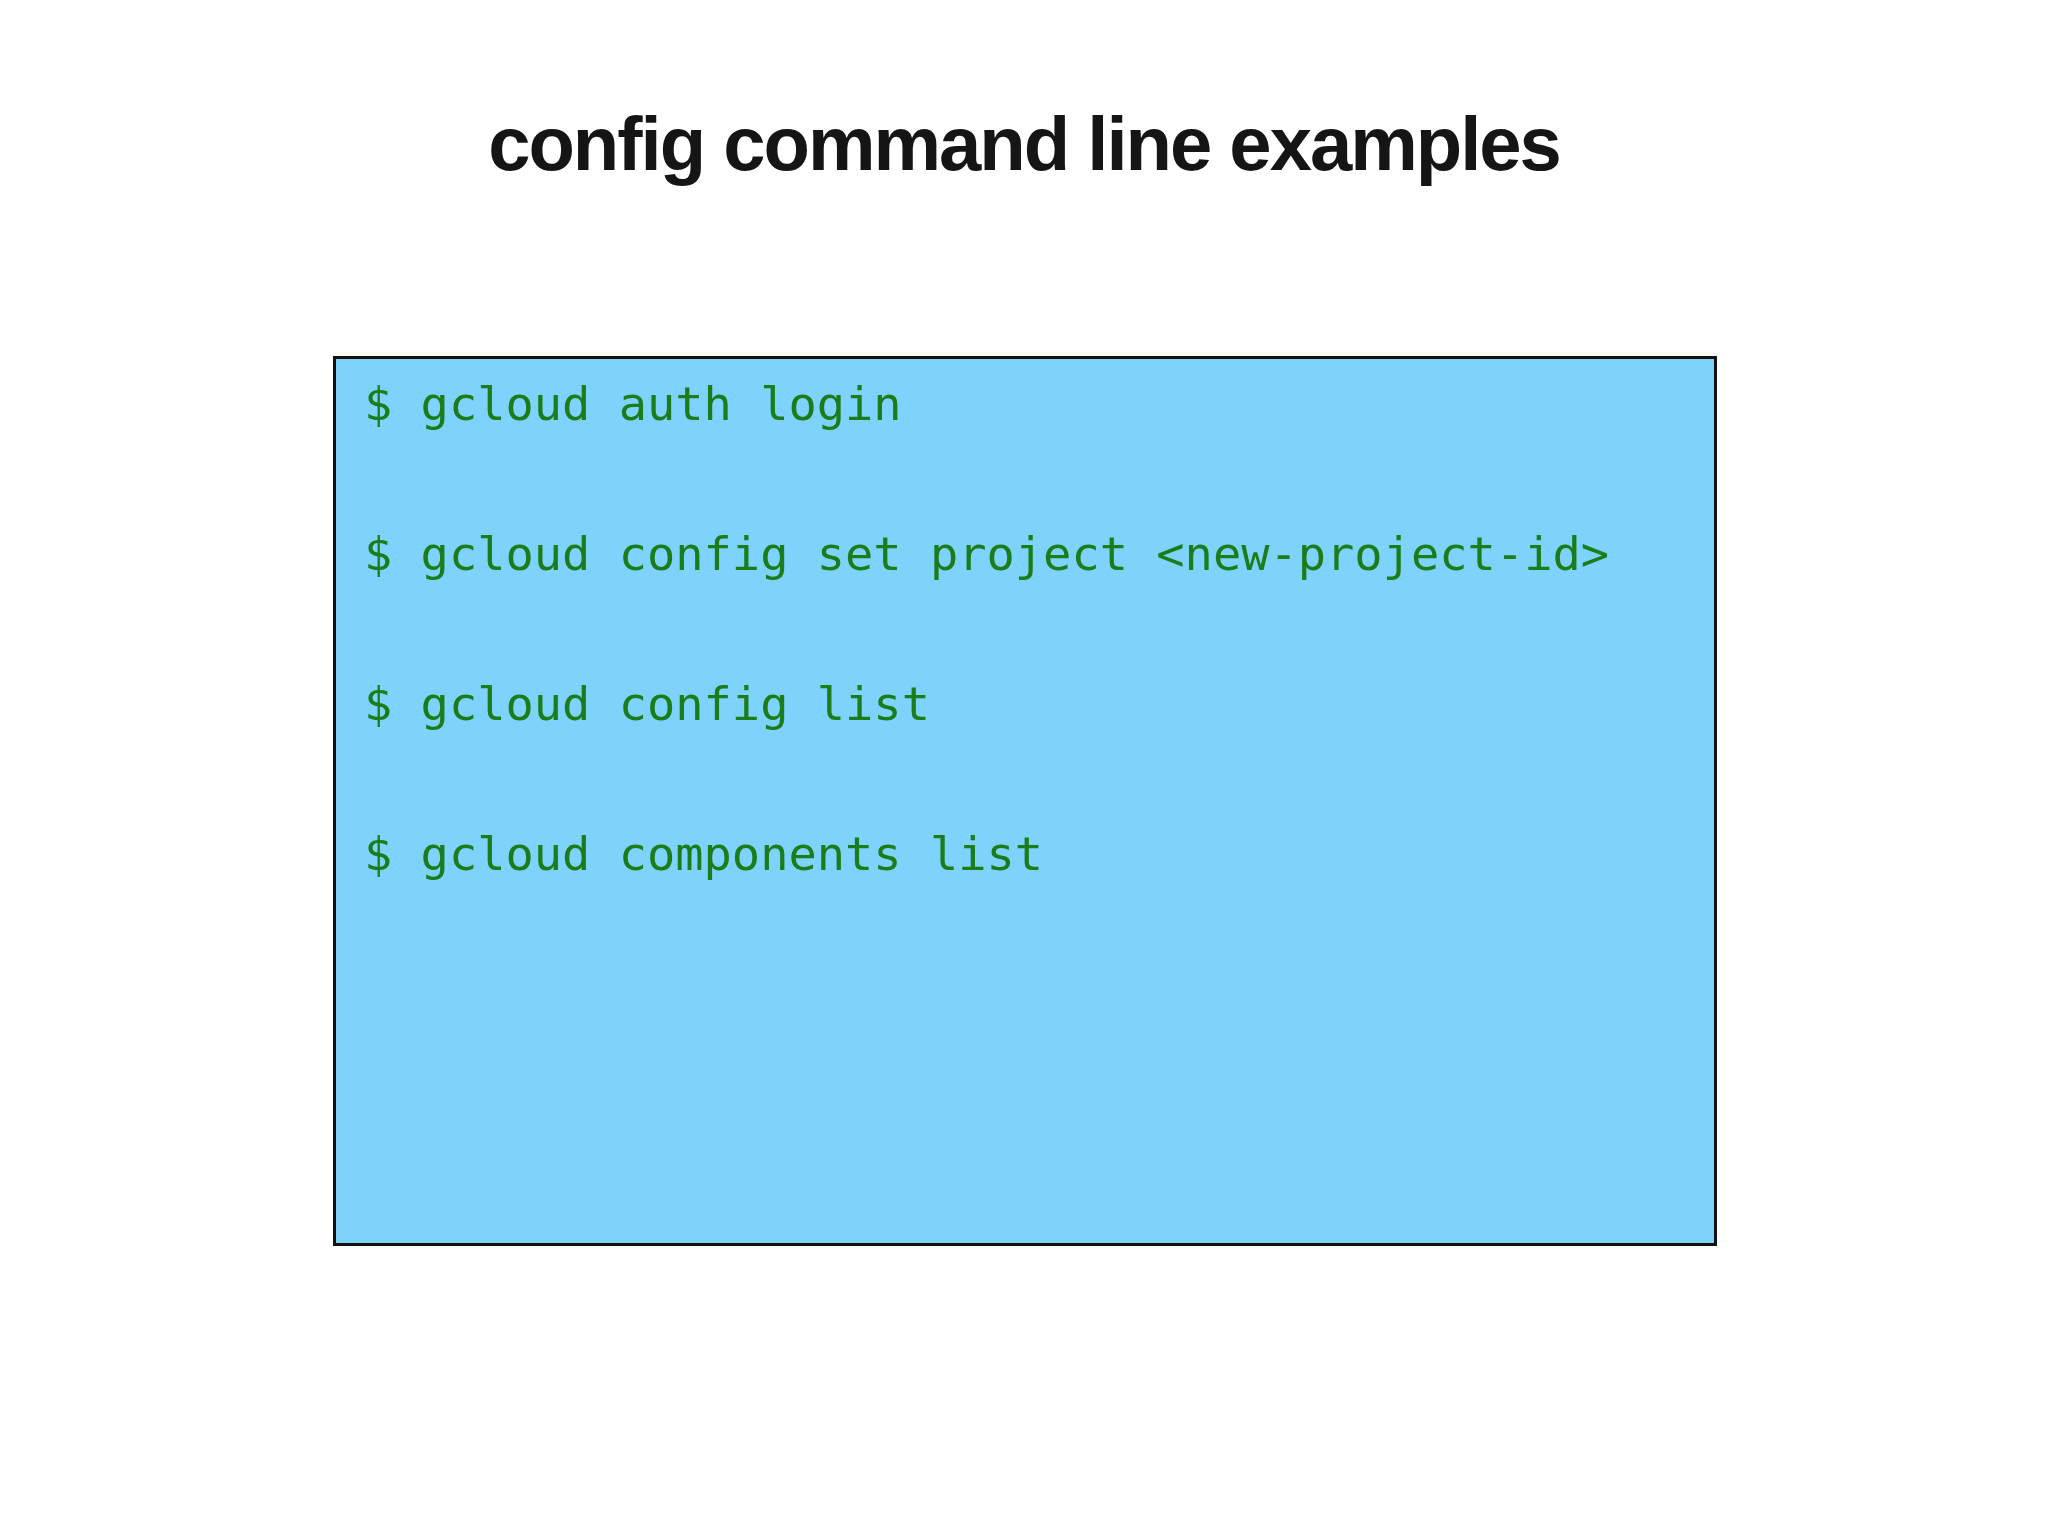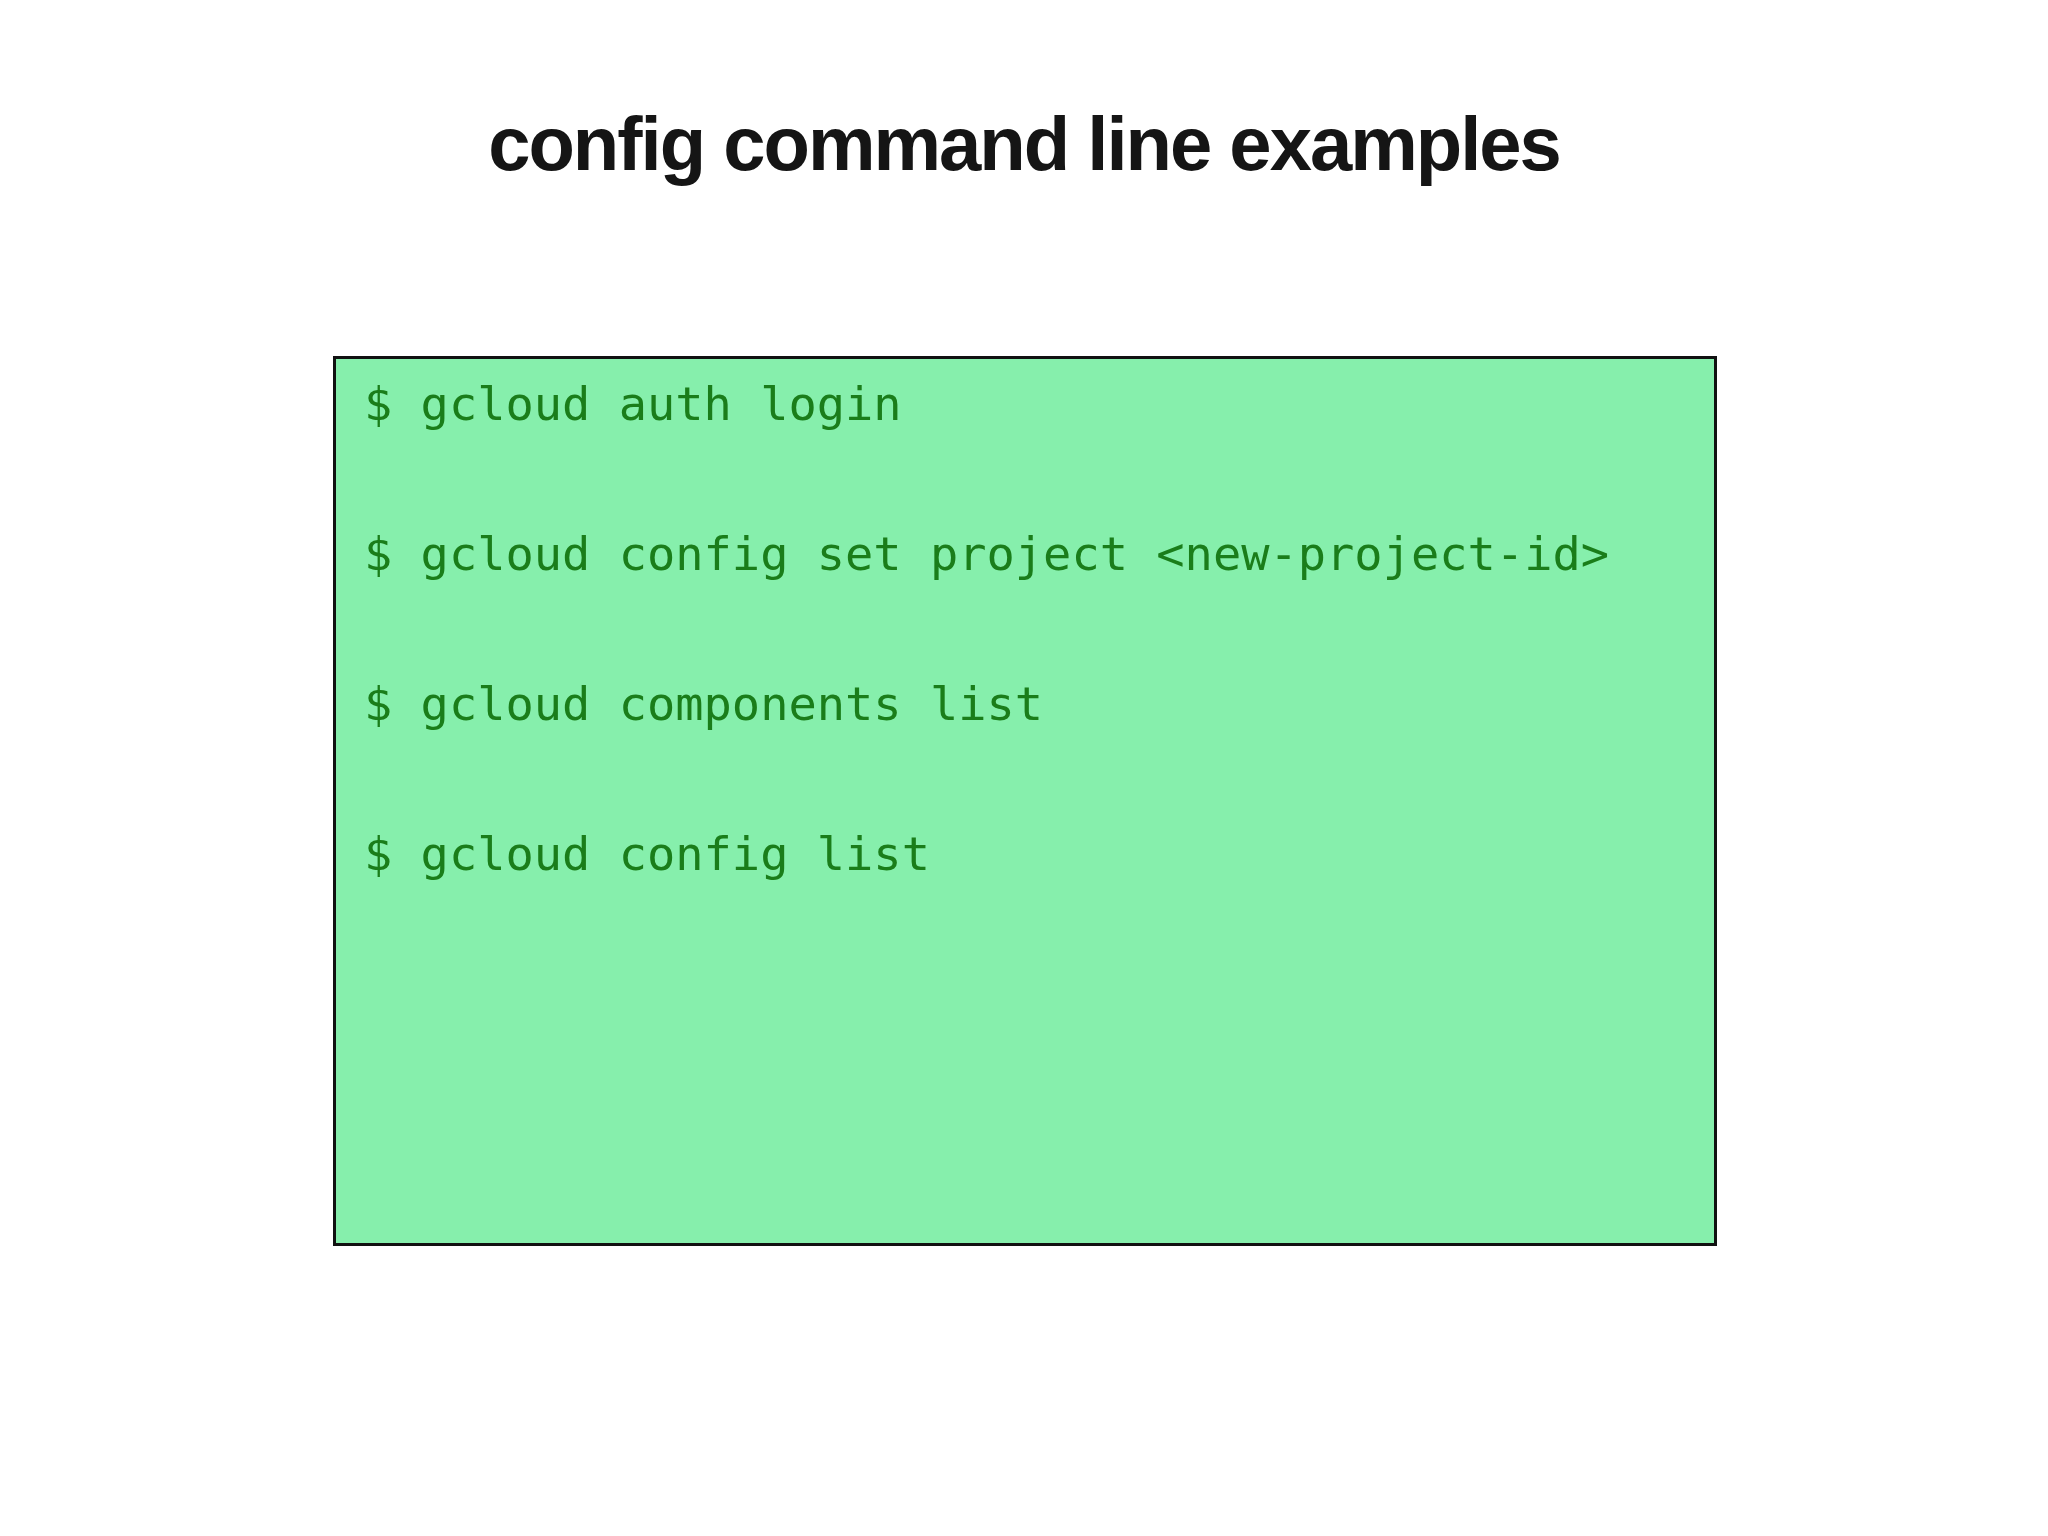--- a/index.html
+++ b/index.html
@@ -27,21 +27,21 @@
     letter-spacing: -2px;
     color: #151515;
     margin: 0;
   }
   .code-box {
     position: absolute;
     left: 333px;
     top: 356px;
     width: 1384px;
     height: 890px;
-    background: #86efac;
+    background: #7dd3fc;
     border: 3px solid #111111;
     box-sizing: border-box;
     padding: 18px 0 0 28px;
   }
   .code-line {
     height: 150px;
     display: flex;
     align-items: flex-start;
     font-family: "DejaVu Sans Mono", "Liberation Mono", monospace;
     font-size: 47px;
@@ -53,17 +53,17 @@
 </head>
 <body>
 
 <div class="slide">
 
   <h1 class="slide-title">config command line examples</h1>
 
   <div class="code-box">
     <div class="code-line">$ gcloud auth login</div>
     <div class="code-line">$ gcloud config set project &lt;new-project-id&gt;</div>
+    <div class="code-line">$ gcloud config list</div>
     <div class="code-line">$ gcloud components list</div>
-    <div class="code-line">$ gcloud config list</div>
   </div>
 
 </div>
 
 </body></html>

